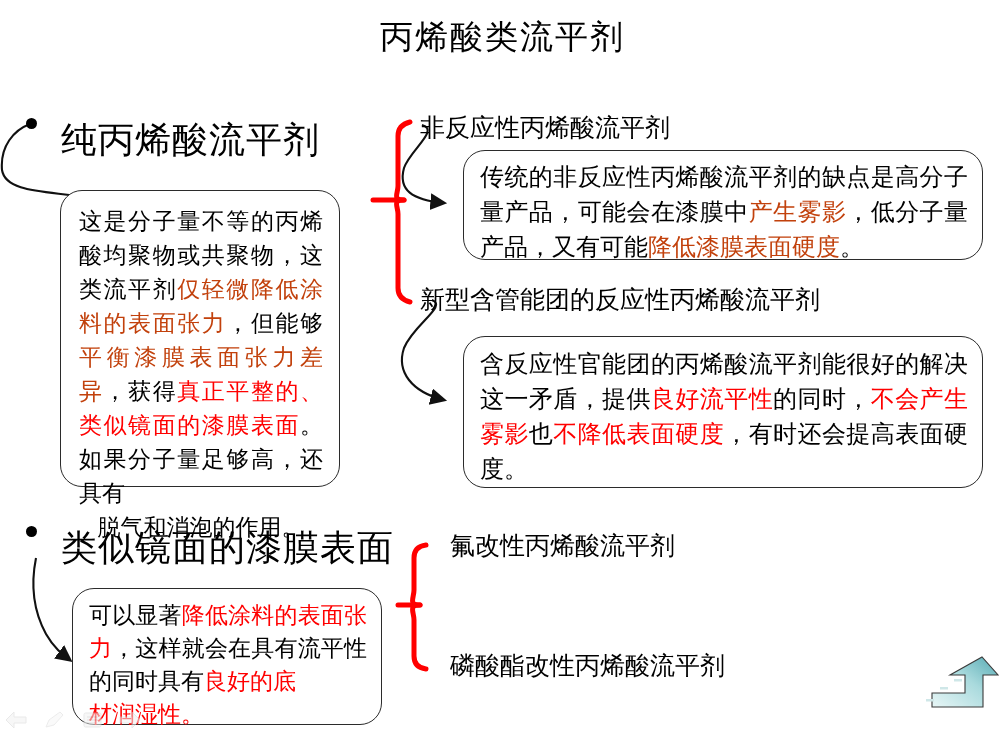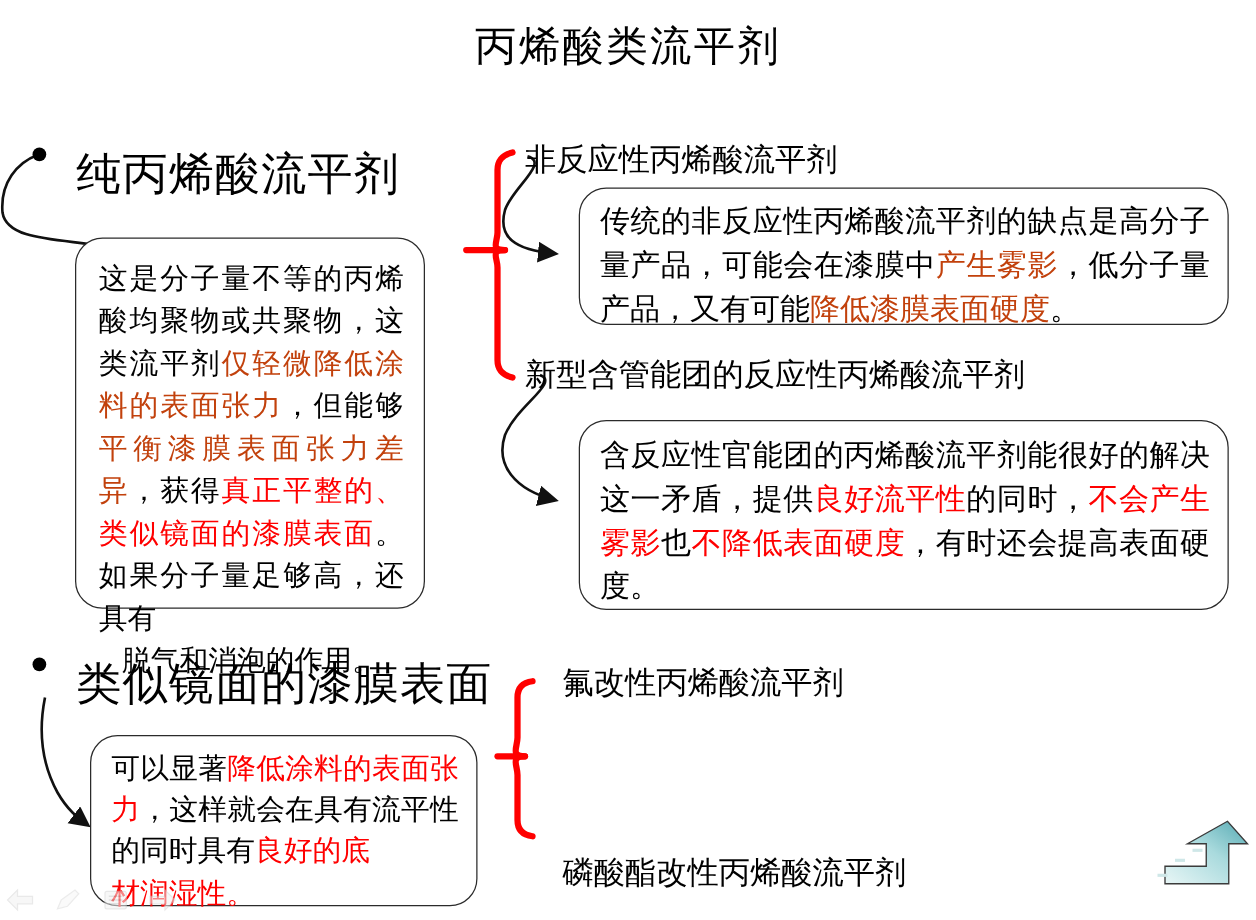--- a/index.html
+++ b/index.html
@@ -37,39 +37,39 @@
 
   
   .branch-head{
     position:absolute;
     font-family:"DejaVu Serif","Liberation Serif",serif;
     font-size:25px;line-height:32px;color:#000;white-space:nowrap;
   }
   #branch-nonreactive{left:420px;top:112px;}
   #branch-reactive{left:420px;top:284px;}
   #branch-fluoro{left:450px;top:530px;}
-  #branch-phosphate{left:450px;top:650px;margin-top:32px;}
+  #branch-phosphate{left:450px;top:650px;}
 
   
   .tbox{
     position:absolute;
     border:1.6px solid #2b2b2b;
     border-radius:22px;
     background:#fff;
     box-sizing:border-box;
   }
   .tbox-inner{
     font-family:"DejaVu Serif","Liberation Serif",serif;
     color:#000;
   }
 
   
   #box-pure{left:60px;top:190px;width:280px;height:297px;}
   #box-pure .tbox-inner{
-    font-family:Liberation Sans, sans-serif;
+    font-family:Liberation Serif, serif;
     font-size:23px;line-height:34px;text-align:justify;
     padding:14px 16px 0 18px;
   }
   #box-pure .lastline{display:block;text-align:center;}
 
   
   #box-nonreactive{left:463px;top:150px;width:520px;height:110px;}
   #box-nonreactive .tbox-inner{
     font-size:24px;line-height:35px;padding:9px 14px 0 16px;text-align:justify;
   }

